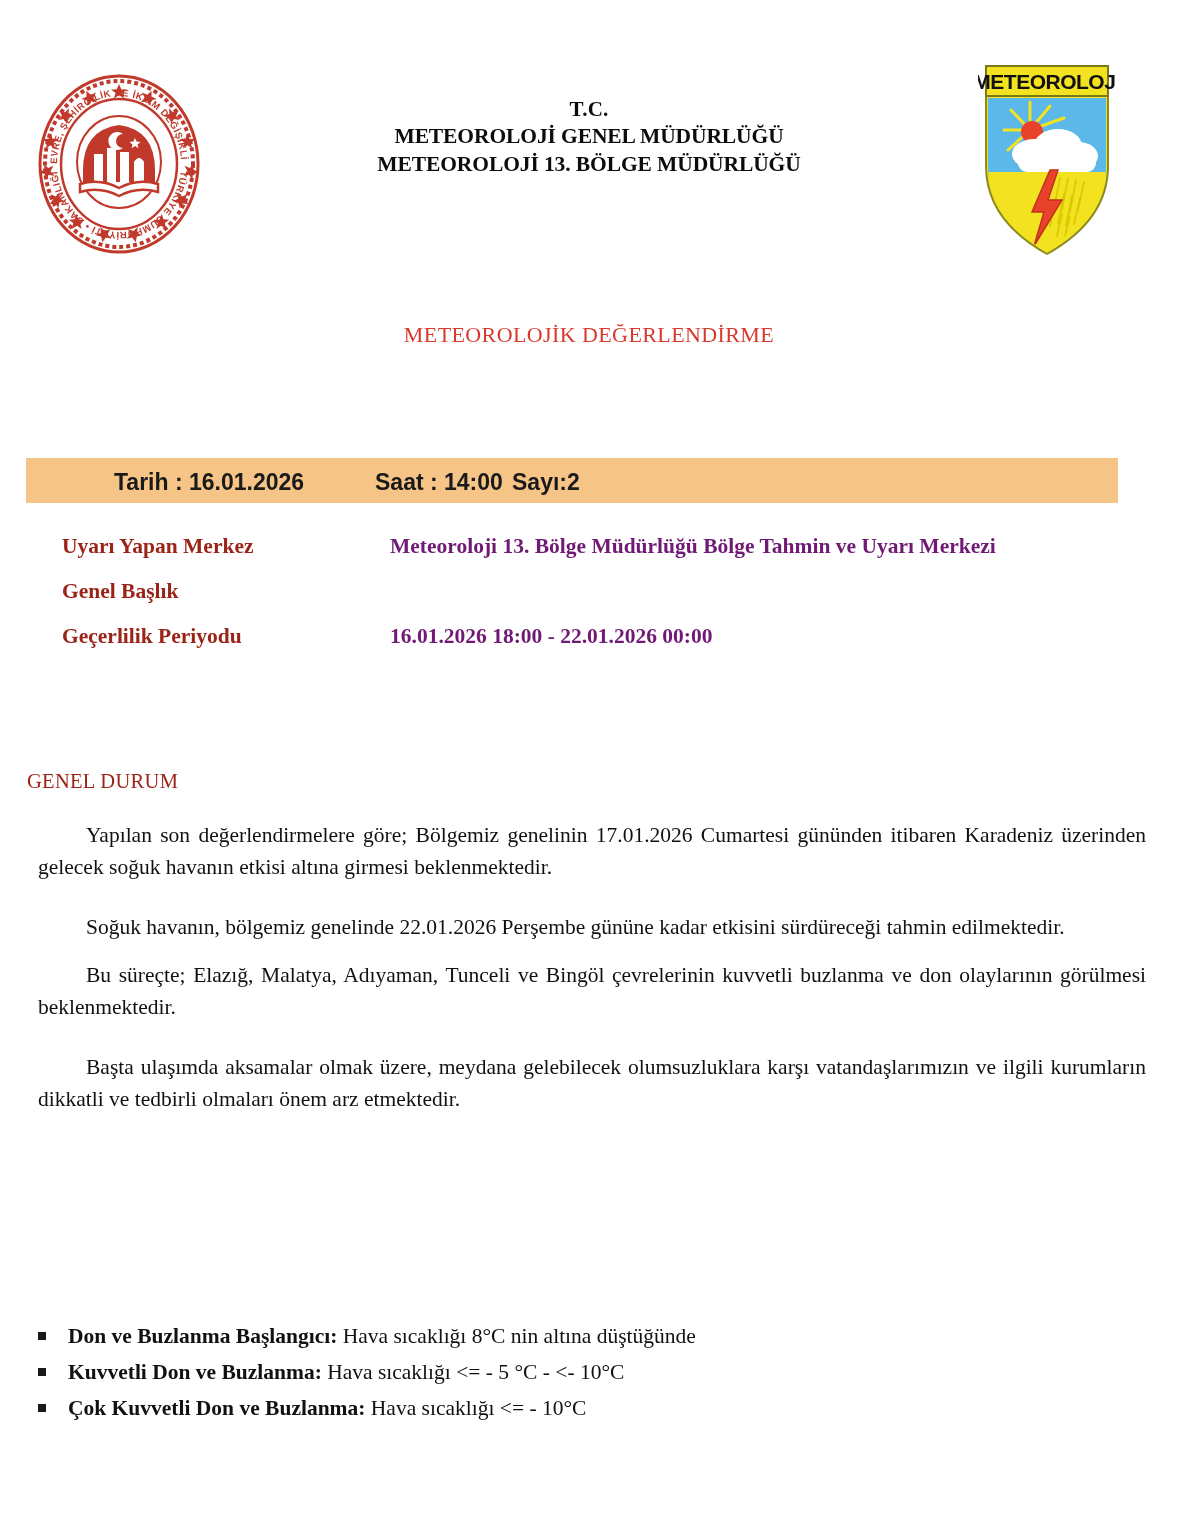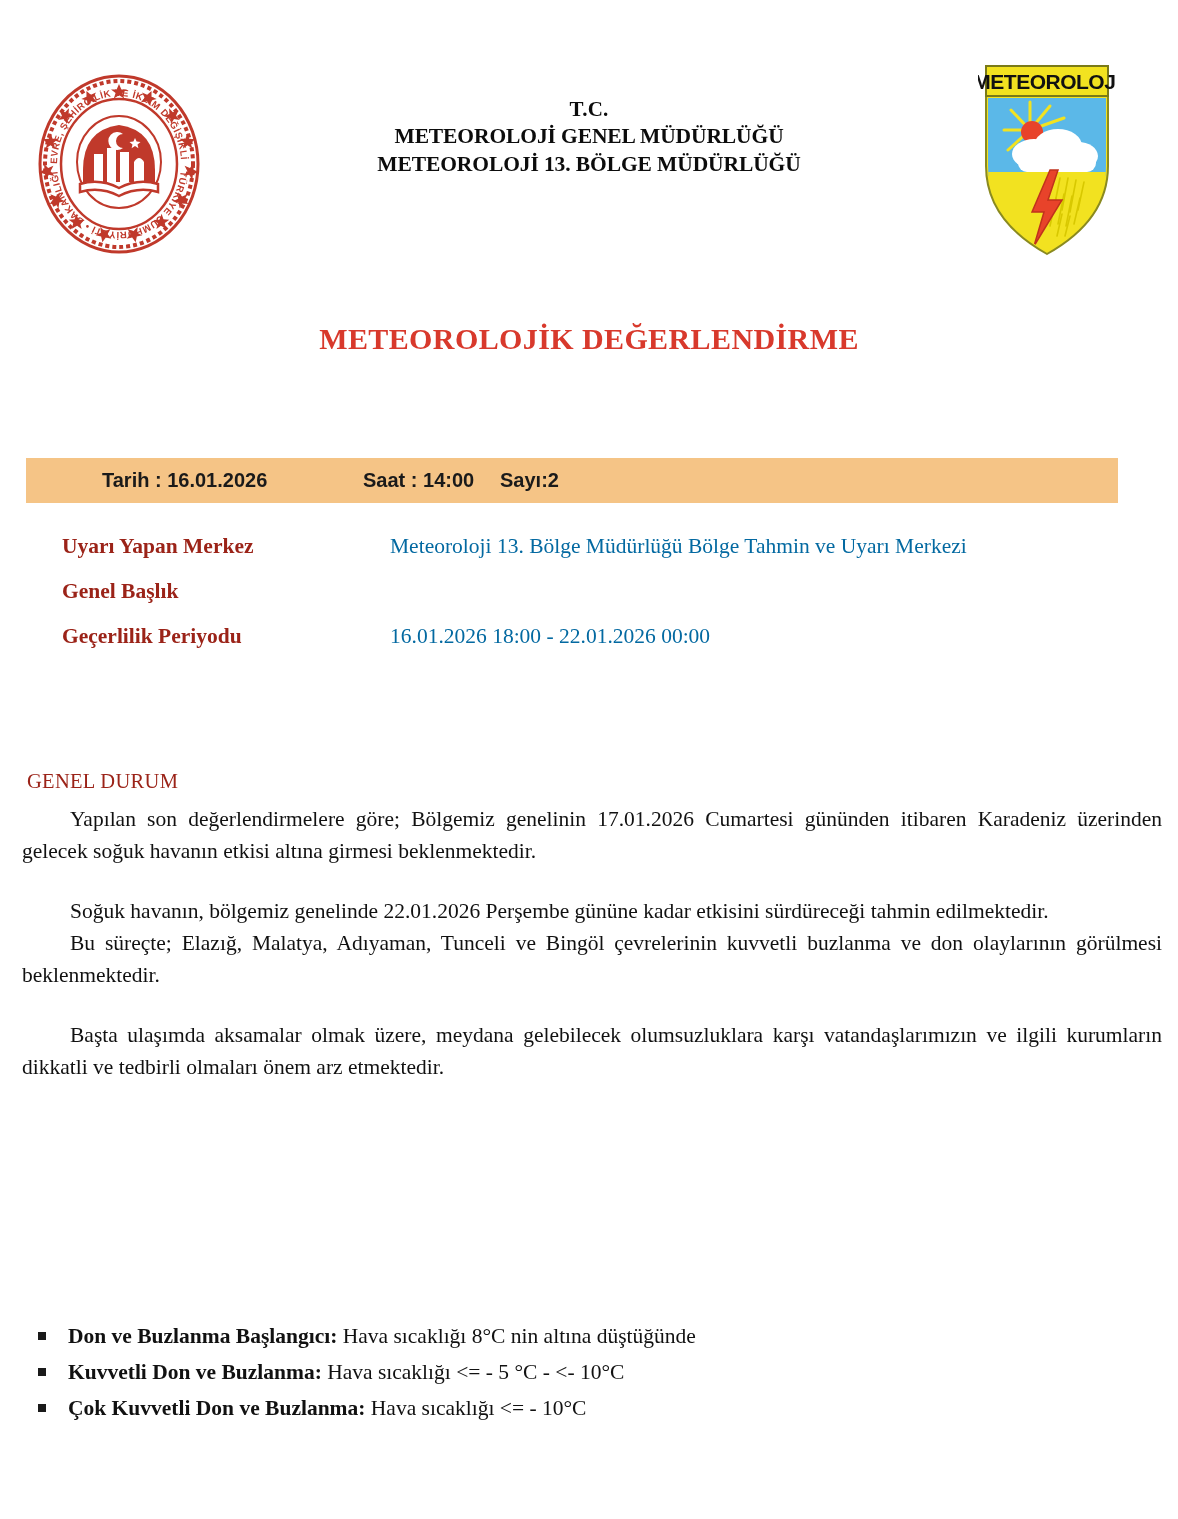--- a/index.html
+++ b/index.html
@@ -67,22 +67,22 @@
     letter-spacing: -0.1px;
   }
 
   
   .doc-title {
     position: absolute;
     left: 0;
     top: 322px;
     width: 1178px;
     text-align: center;
-    font-size: 30px;
-    font-weight: bold;
+    font-size: 22px;
+    font-weight: normal;
     letter-spacing: 0.4px;
     color: #d8392c;
     font-family: "Liberation Serif", "DejaVu Serif", serif;
   }
 
   
   .date-band {
     position: absolute;
     left: 26px;
     top: 458px;
@@ -91,24 +91,25 @@
     background: #f5c486;
     font-family: "Liberation Sans", "DejaVu Sans", sans-serif;
   }
   .date-band-inner {
     position: relative;
     height: 100%;
   }
   .date-band .cell {
     position: absolute;
     top: 11px;
-    font-size: 20px;
+    font-size: 23px;
     font-weight: bold;
     color: #1a1a1a;
     white-space: nowrap;
+    margin-left: 12px;
   }
   .date-band .cell-tarih { left: 76px; }
   .date-band .cell-saat  { left: 337px; }
   .date-band .cell-sayi  { left: 474px; }
 
   
   .info-block {
     position: absolute;
     left: 0;
     top: 534px;
@@ -126,22 +127,22 @@
     font-size: 21.5px;
     font-weight: bold;
     color: #9b2318;
     white-space: nowrap;
   }
   .info-value {
     position: absolute;
     left: 355px;
     top: 0;
     font-size: 21.5px;
-    font-weight: normal;
-    color: #0369a1;
+    font-weight: bold;
+    color: #701a75;
     white-space: nowrap;
     text-align: right;
   }
 
   
   .section-heading {
     position: absolute;
     left: 27px;
     top: 770px;
     font-size: 20.5px;
@@ -153,21 +154,21 @@
     position: absolute;
     left: 22px;
     top: 803px;
     width: 1140px;
     font-size: 21.5px;
     line-height: 32px;
     color: #111111;
     text-align: justify;
   }
   .body-copy p {
-    margin: 0;
+    margin: 16px;
     text-indent: 48px;
   }
   .body-copy p.gap-before {
     margin-top: 28px;
   }
   .body-copy p.tight {
     margin-top: 0;
   }
 
   

